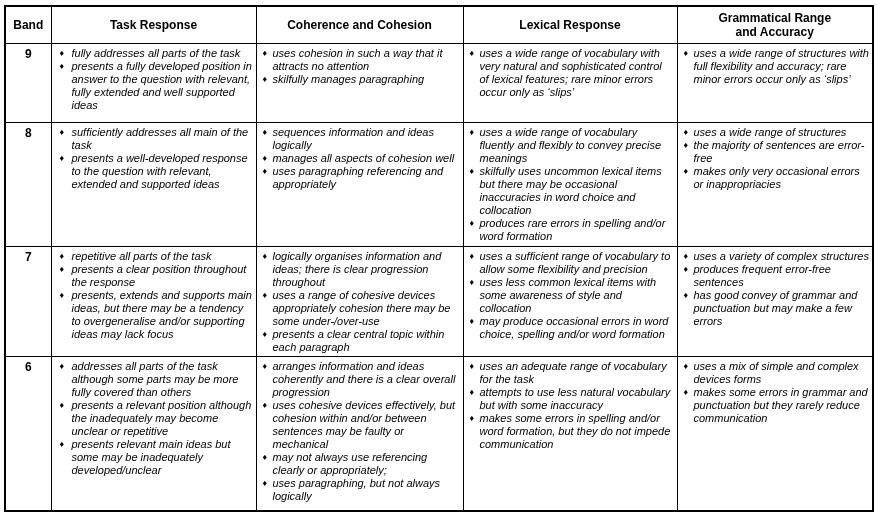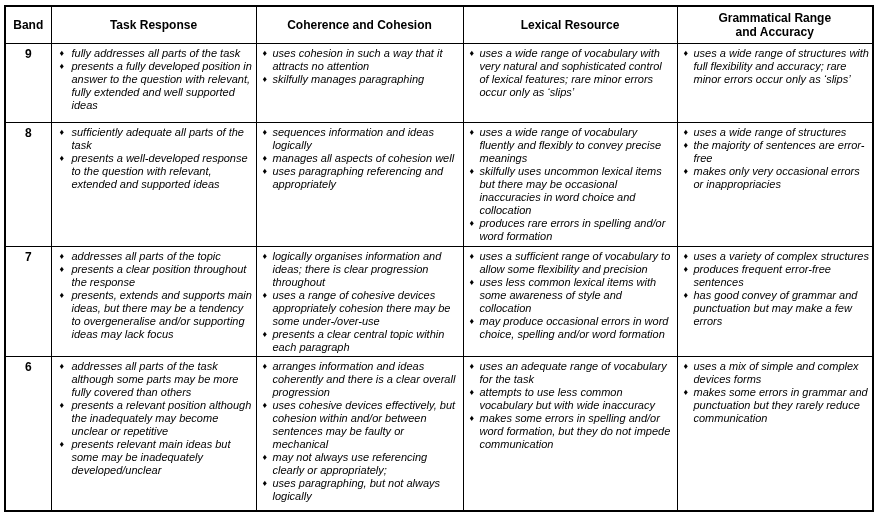--- a/index.html
+++ b/index.html
@@ -57,21 +57,21 @@
       <col style="width:205px">
       <col style="width:207px">
       <col style="width:214px">
       <col style="width:196px">
     </colgroup>
     <thead>
       <tr>
         <th>Band</th>
         <th>Task Response</th>
         <th>Coherence and Cohesion</th>
-        <th>Lexical Resource</th>
+        <th>Lexical Response</th>
         <th>Grammatical Range
 and Accuracy</th>
       </tr>
     </thead>
     <tbody>
         <tr>
           <td class="band-cell">9</td>
           <td class="desc-cell">
             <div class="bullet-item">
               <span class="marker">♦</span>
@@ -103,21 +103,21 @@
               <span class="marker">♦</span>
               <span class="btext">uses a wide range of structures with full flexibility and accuracy; rare minor errors occur only as ‘slips’</span>
             </div>
           </td>
         </tr>
         <tr>
           <td class="band-cell">8</td>
           <td class="desc-cell">
             <div class="bullet-item">
               <span class="marker">♦</span>
-              <span class="btext">sufficiently adequate all parts of the task</span>
+              <span class="btext">sufficiently addresses all main of the task</span>
             </div>
             <div class="bullet-item">
               <span class="marker">♦</span>
               <span class="btext">presents a well-developed response to the question with relevant, extended and supported ideas</span>
             </div>
           </td>
           <td class="desc-cell">
             <div class="bullet-item">
               <span class="marker">♦</span>
               <span class="btext">sequences information and ideas logically</span>
@@ -158,21 +158,21 @@
               <span class="marker">♦</span>
               <span class="btext">makes only very occasional errors or inappropriacies</span>
             </div>
           </td>
         </tr>
         <tr>
           <td class="band-cell">7</td>
           <td class="desc-cell">
             <div class="bullet-item">
               <span class="marker">♦</span>
-              <span class="btext">addresses all parts of the topic</span>
+              <span class="btext">repetitive all parts of the task</span>
             </div>
             <div class="bullet-item">
               <span class="marker">♦</span>
               <span class="btext">presents a clear position throughout the response</span>
             </div>
             <div class="bullet-item">
               <span class="marker">♦</span>
               <span class="btext">presents, extends and supports main ideas, but there may be a tendency to overgeneralise and/or supporting ideas may lack focus</span>
             </div>
           </td>
@@ -253,21 +253,21 @@
               <span class="btext">uses paragraphing, but not always logically</span>
             </div>
           </td>
           <td class="desc-cell">
             <div class="bullet-item">
               <span class="marker">♦</span>
               <span class="btext">uses an adequate range of vocabulary for the task</span>
             </div>
             <div class="bullet-item">
               <span class="marker">♦</span>
-              <span class="btext">attempts to use less common vocabulary but with wide inaccuracy</span>
+              <span class="btext">attempts to use less natural vocabulary but with some inaccuracy</span>
             </div>
             <div class="bullet-item">
               <span class="marker">♦</span>
               <span class="btext">makes some errors in spelling and/or word formation, but they do not impede communication</span>
             </div>
           </td>
           <td class="desc-cell">
             <div class="bullet-item">
               <span class="marker">♦</span>
               <span class="btext">uses a mix of simple and complex devices forms</span>

